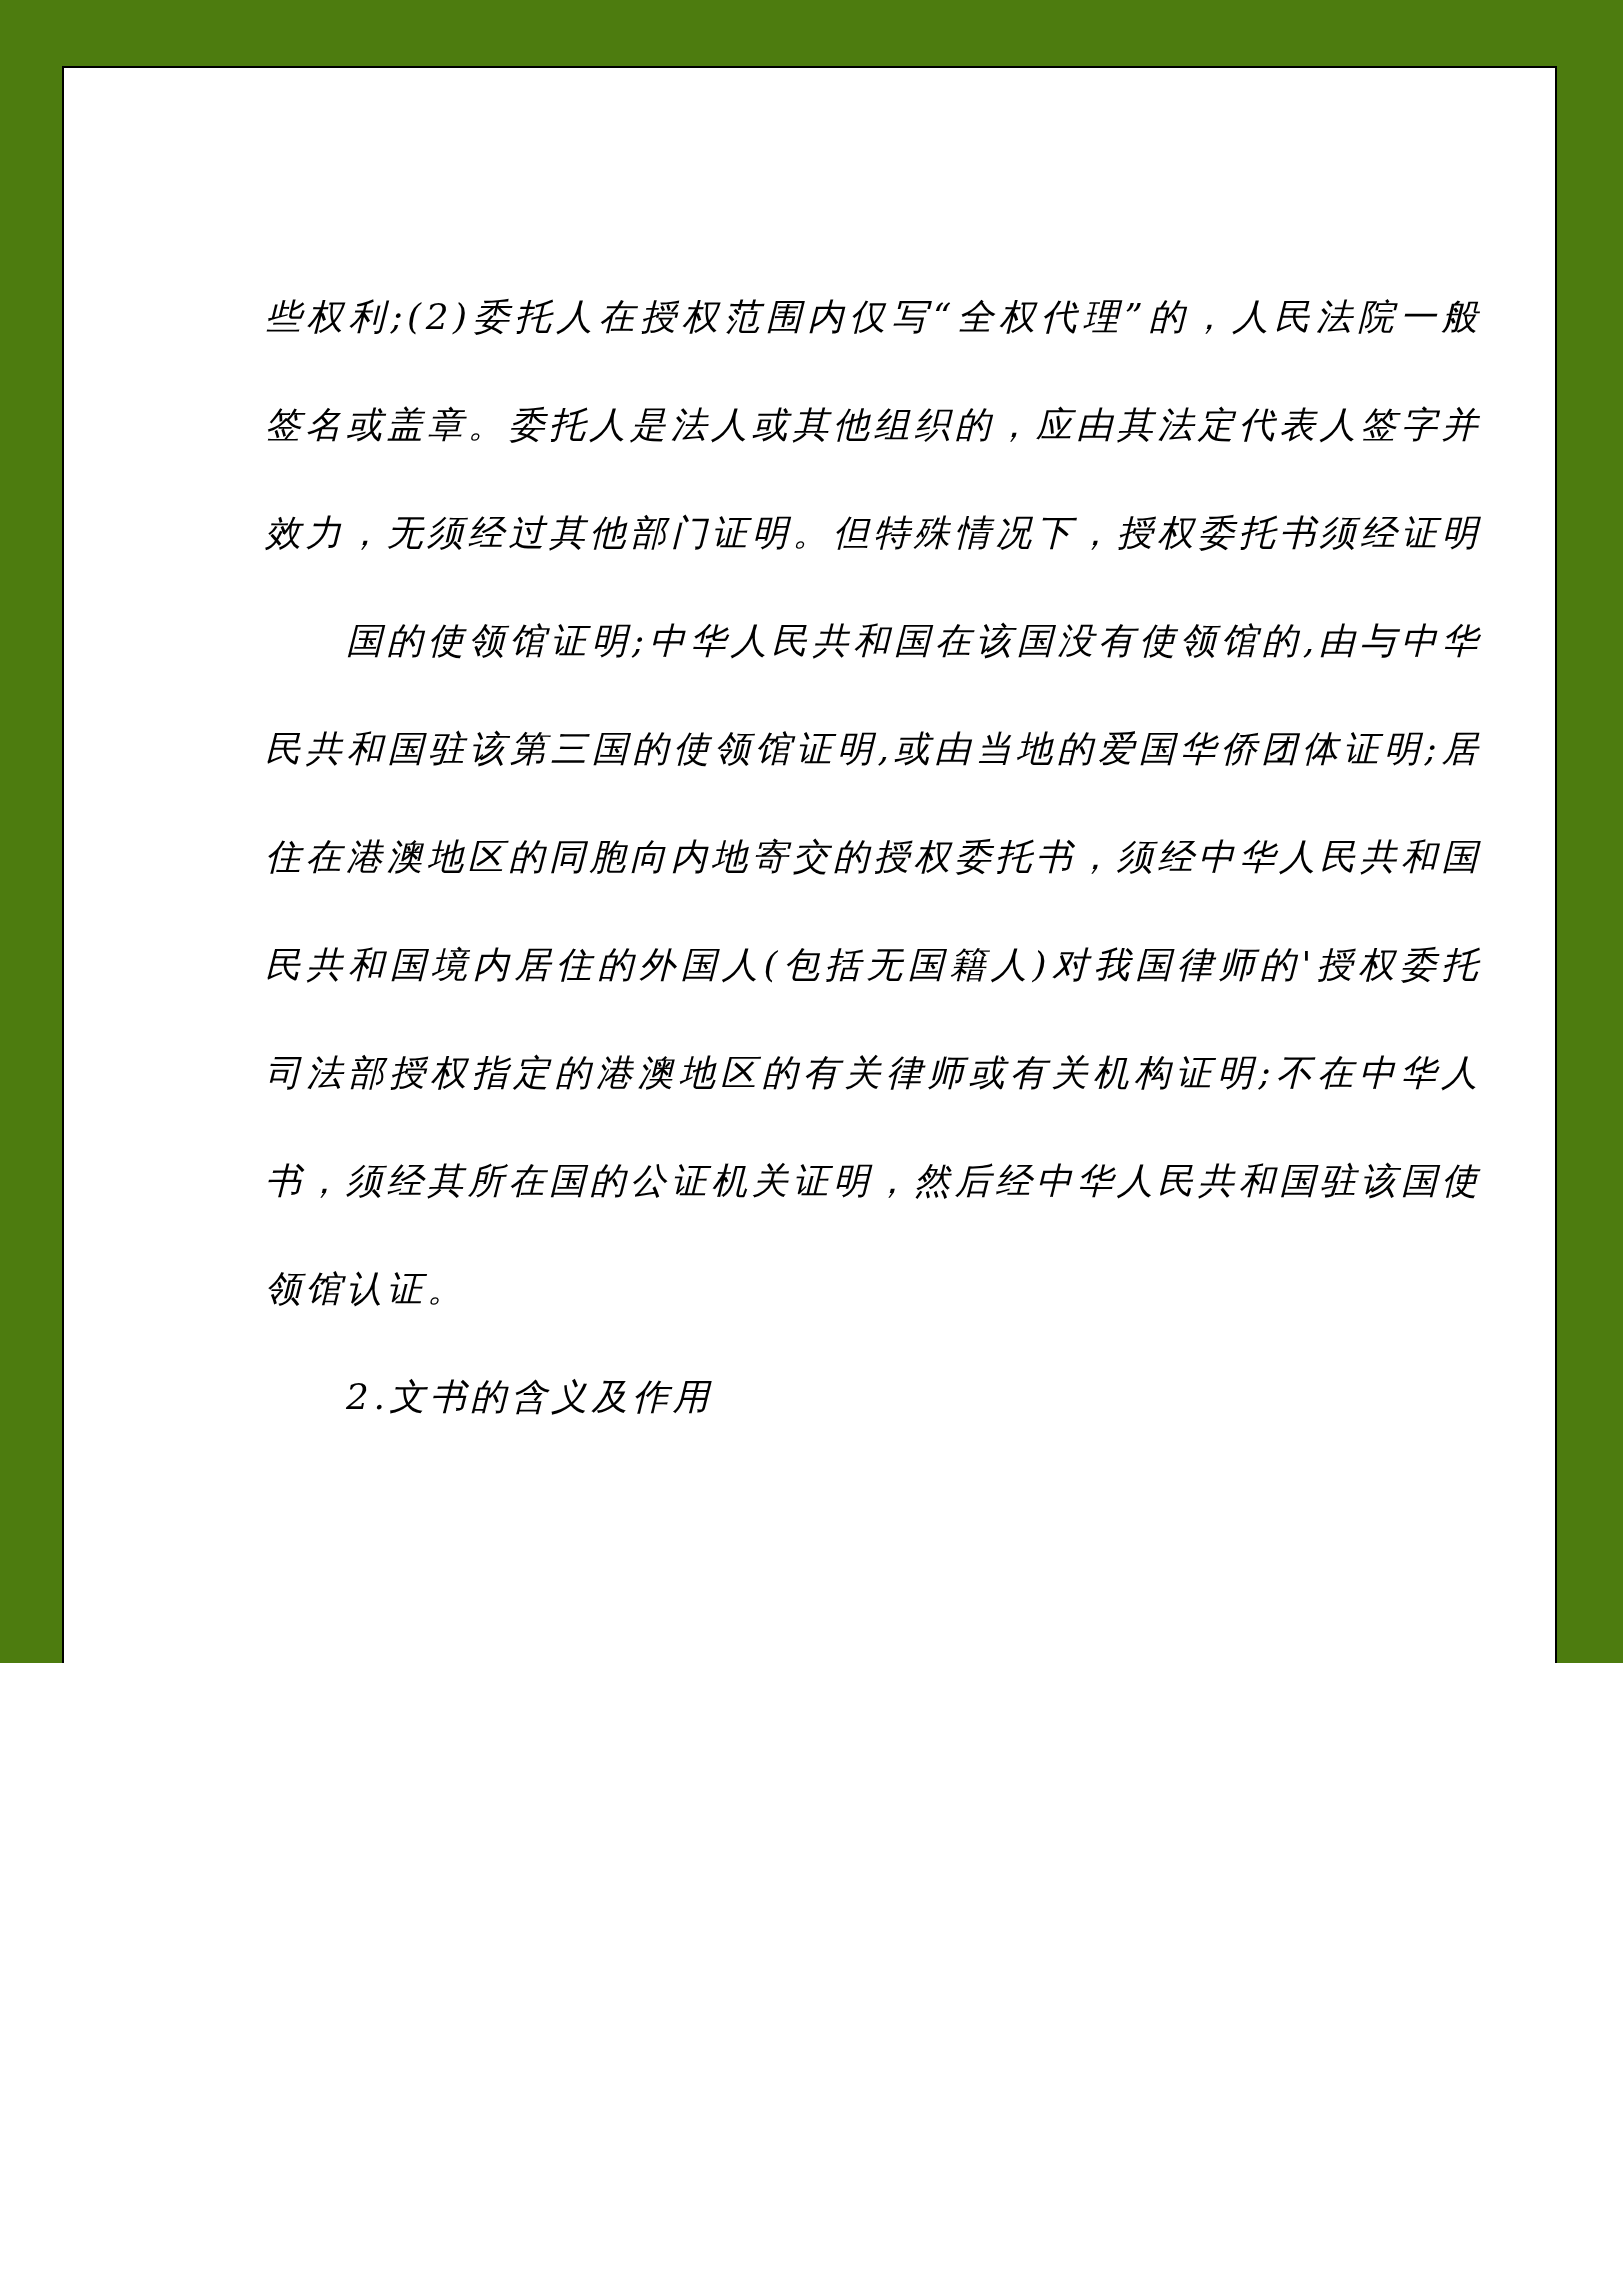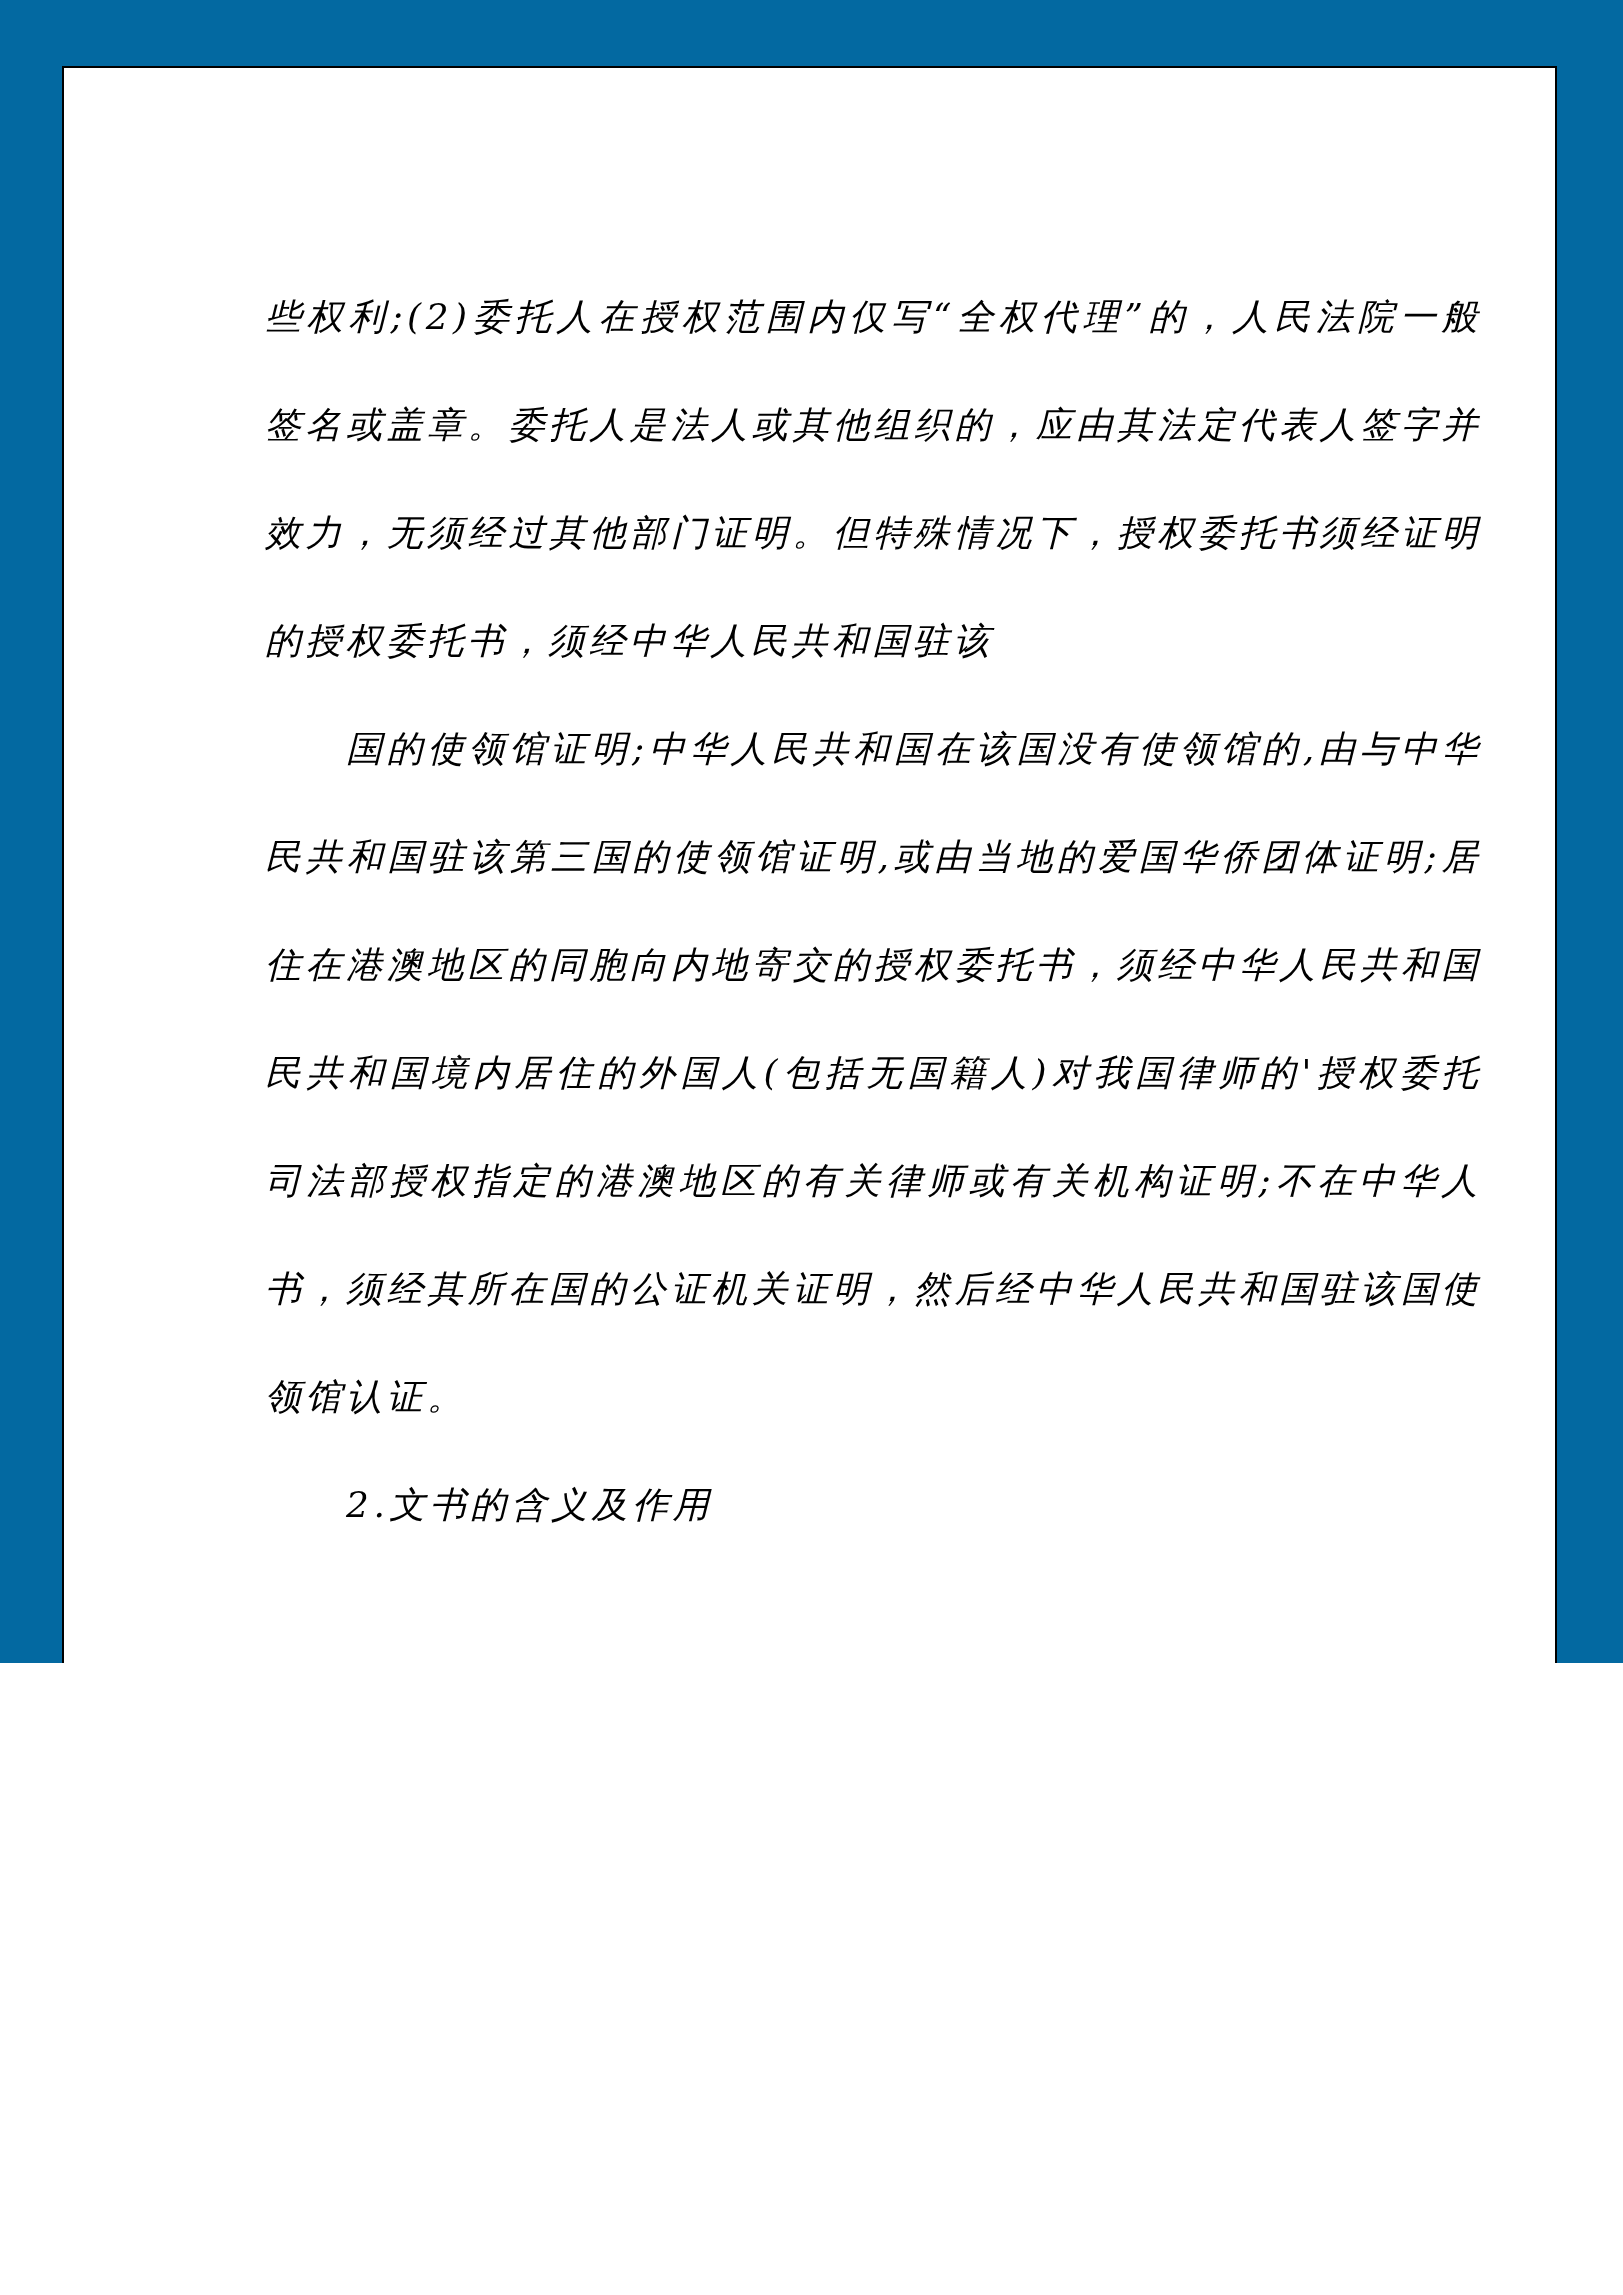--- a/index.html
+++ b/index.html
@@ -4,21 +4,21 @@
 <style>
   html, body {
     margin: 0;
     padding: 0;
     background: #ffffff;
   }
   .page {
     position: relative;
     width: 1623px;
     height: 1663px;
-    background: #0369a1;
+    background: #4d7c0f;
     font-family: "DejaVu Serif", "Liberation Serif", serif;
     color: #000000;
     overflow: hidden;
   }
   .frame {
     position: absolute;
     left: 62px;
     top: 66px;
     width: 1495px;
     height: 2163px;
@@ -68,21 +68,20 @@
 </style>
 </head>
 <body>
 
 <div class="page">
   <div class="frame">
     <div class="content">
       <div class="line">些权利;(2)委托人在授权范围内仅写“全权代理”的，人民法院一般</div>
       <div class="line">签名或盖章。委托人是法人或其他组织的，应由其法定代表人签字并</div>
       <div class="line">效力，无须经过其他部门证明。但特殊情况下，授权委托书须经证明</div>
-      <div class="line end">的授权委托书，须经中华人民共和国驻该</div>
       <div class="line indent">国的使领馆证明;中华人民共和国在该国没有使领馆的,由与中华</div>
       <div class="line">民共和国驻该第三国的使领馆证明,或由当地的爱国华侨团体证明;居</div>
       <div class="line">住在港澳地区的同胞向内地寄交的授权委托书，须经中华人民共和国</div>
       <div class="line">民共和国境内居住的外国人(包括无国籍人)对我国律师的'授权委托</div>
       <div class="line">司法部授权指定的港澳地区的有关律师或有关机构证明;不在中华人</div>
       <div class="line">书，须经其所在国的公证机关证明，然后经中华人民共和国驻该国使</div>
       <div class="line end">领馆认证。</div>
       <div class="line end indent">2.文书的含义及作用</div>
     </div>
     <div class="footer">

